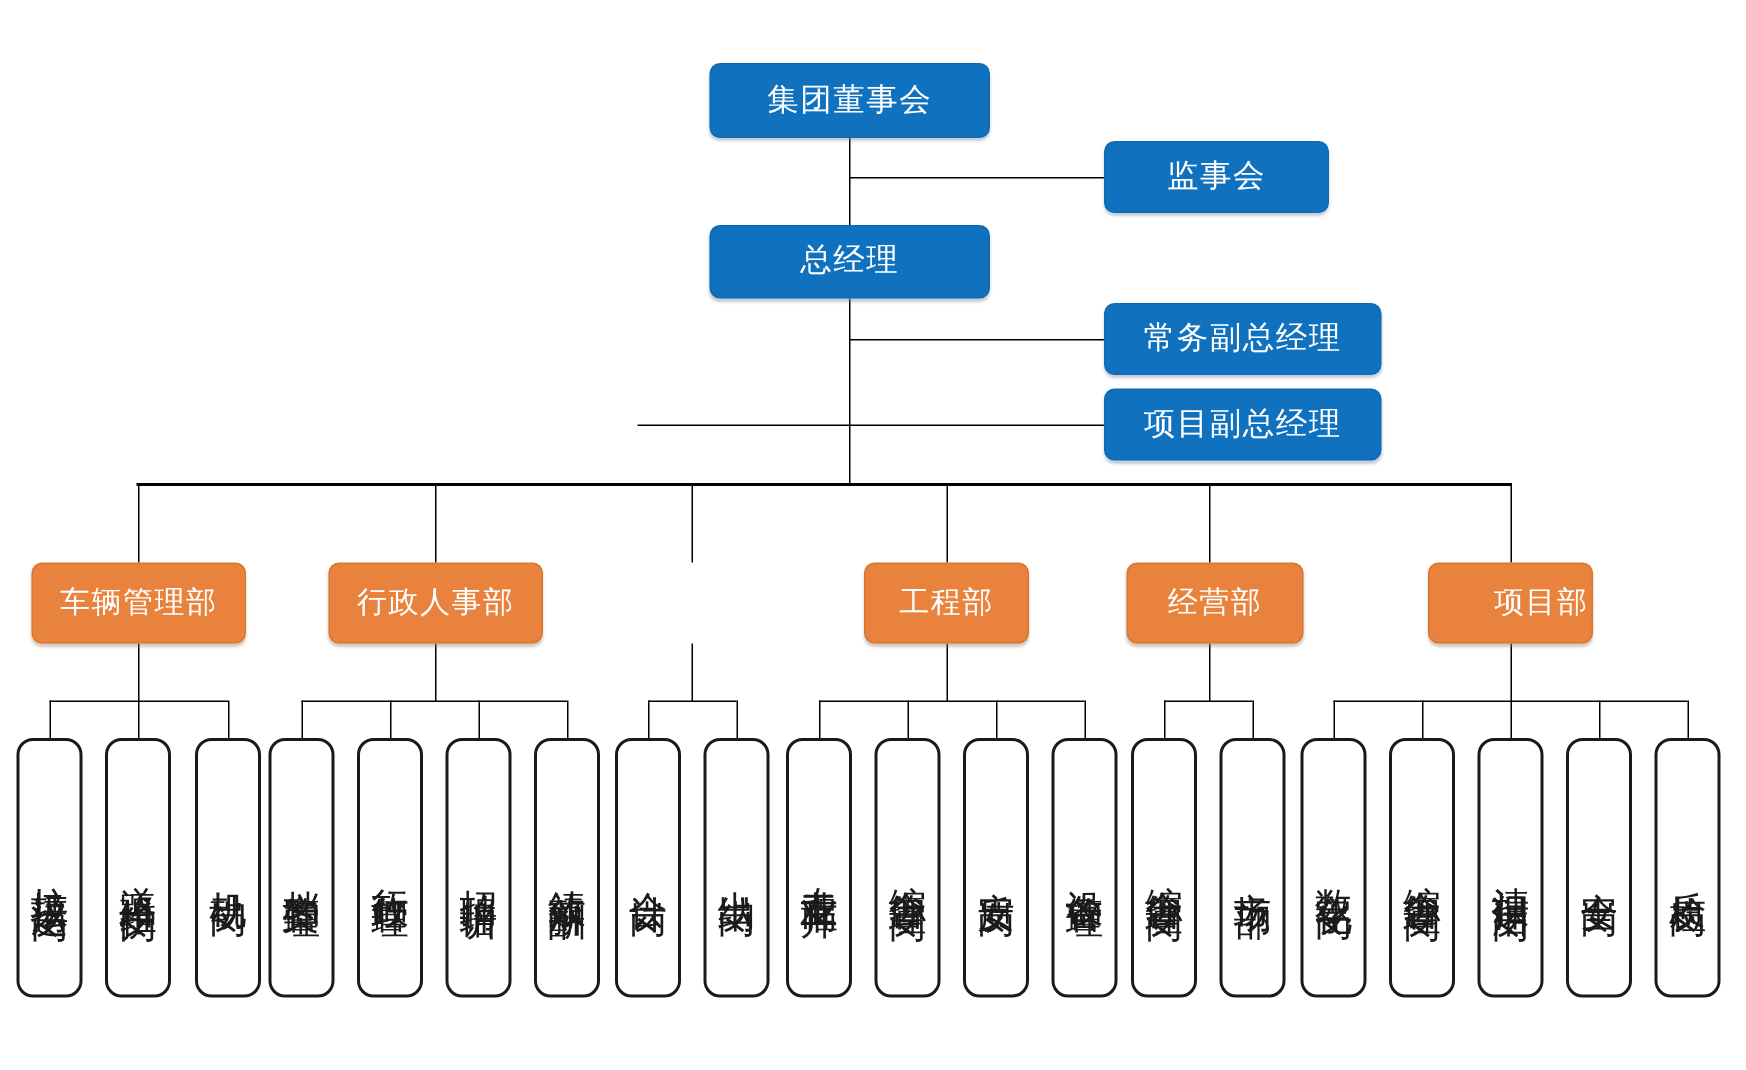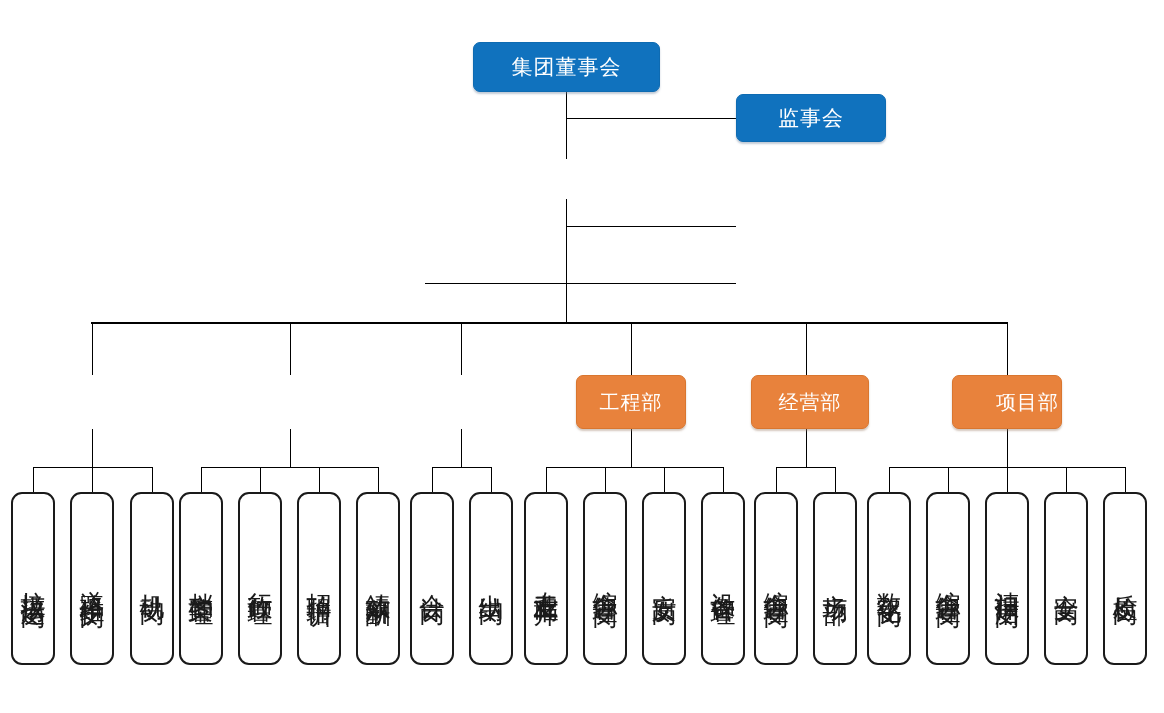--- a/index.html
+++ b/index.html
@@ -133,25 +133,30 @@
   <div class="ln v" style="left:889px;top:467px;height:26px;"></div>
   <div class="ln v" style="left:948px;top:467px;height:26px;"></div>
   <div class="ln v" style="left:1007px;top:467px;height:26px;"></div>
   <div class="ln v" style="left:1066px;top:467px;height:26px;"></div>
   <div class="ln v" style="left:1125px;top:467px;height:26px;"></div>
 
   <div class="node blue" style="left:473px;top:42px;width:187px;height:50px;">集团董事会</div>
 
   <div class="node blue" style="left:736px;top:94px;width:150px;height:48px;">监事会</div>
 
-
-
-
-
-
+  <div class="node blue" style="left:473px;top:150px;width:187px;height:49px;">总经理</div>
+
+  <div class="node blue" style="left:736px;top:202px;width:185px;height:48px;">常务副总经理</div>
+
+  <div class="node blue" style="left:736px;top:259px;width:185px;height:48px;">项目副总经理</div>
+
+
+  <div class="node orange" style="left:21px;top:375px;width:143px;height:54px;">车辆管理部</div>
+
+  <div class="node orange" style="left:219px;top:375px;width:143px;height:54px;">行政人事部</div>
 
 
   <div class="node orange" style="left:576px;top:375px;width:110px;height:54px;">工程部</div>
 
   <div class="node orange" style="left:751px;top:375px;width:118px;height:54px;">经营部</div>
 
   <div class="node orange" style="left:952px;top:375px;width:110px;height:54px;padding-left:41px;">项目部</div>
 
   <div class="leaf" style="left:11px;top:492px;width:44px;height:173px;">
     <span class="vtext">垃圾清运岗</span>

